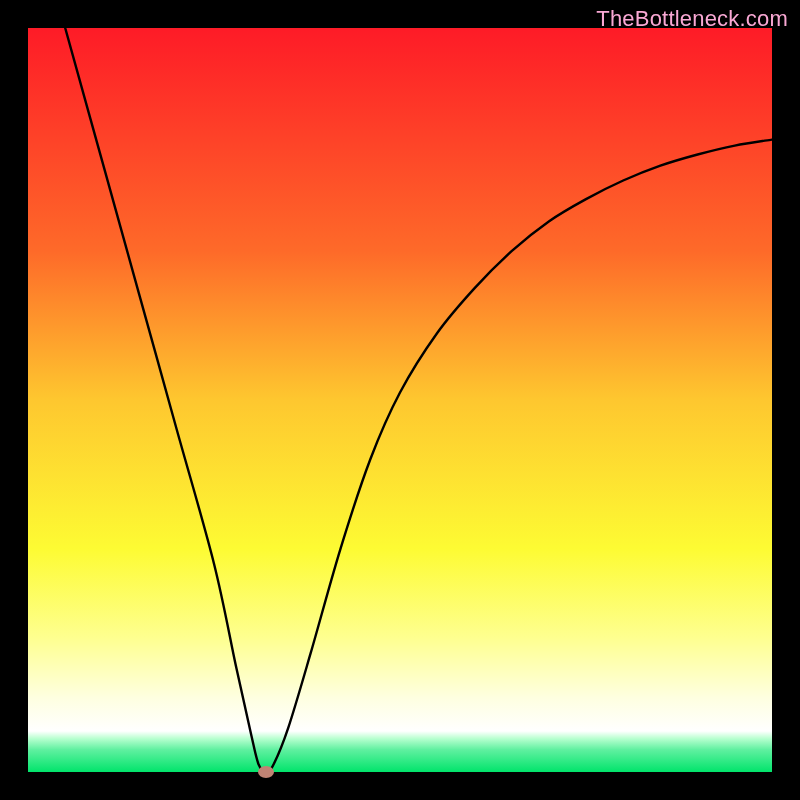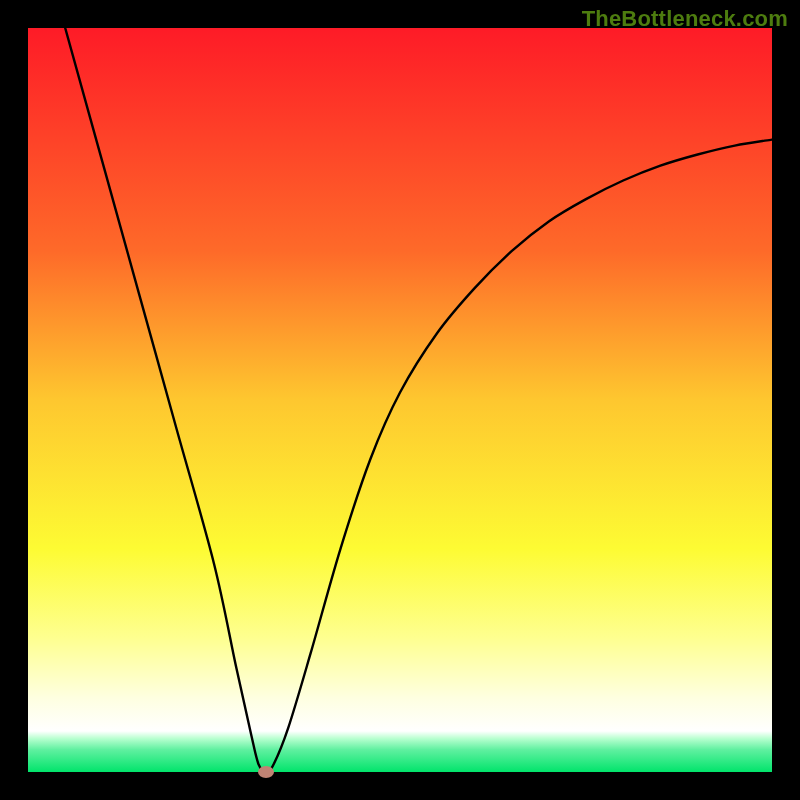--- a/index.html
+++ b/index.html
@@ -23,23 +23,23 @@
     position: absolute;
     left: 0;
     top: 0;
     width: 744px;
     height: 744px;
   }
   .watermark {
     position: absolute;
     top: 6px;
     right: 12px;
-    color: #4d7c0f;
+    color: #f9a8d4;
     font-size: 22px;
-    font-weight: 700;
+    font-weight: 400;
     letter-spacing: 0.2px;
   }
   .curve {
     position: absolute;
     left: 0;
     top: 0;
     width: 744px;
     height: 744px;
     pointer-events: none;
   }

